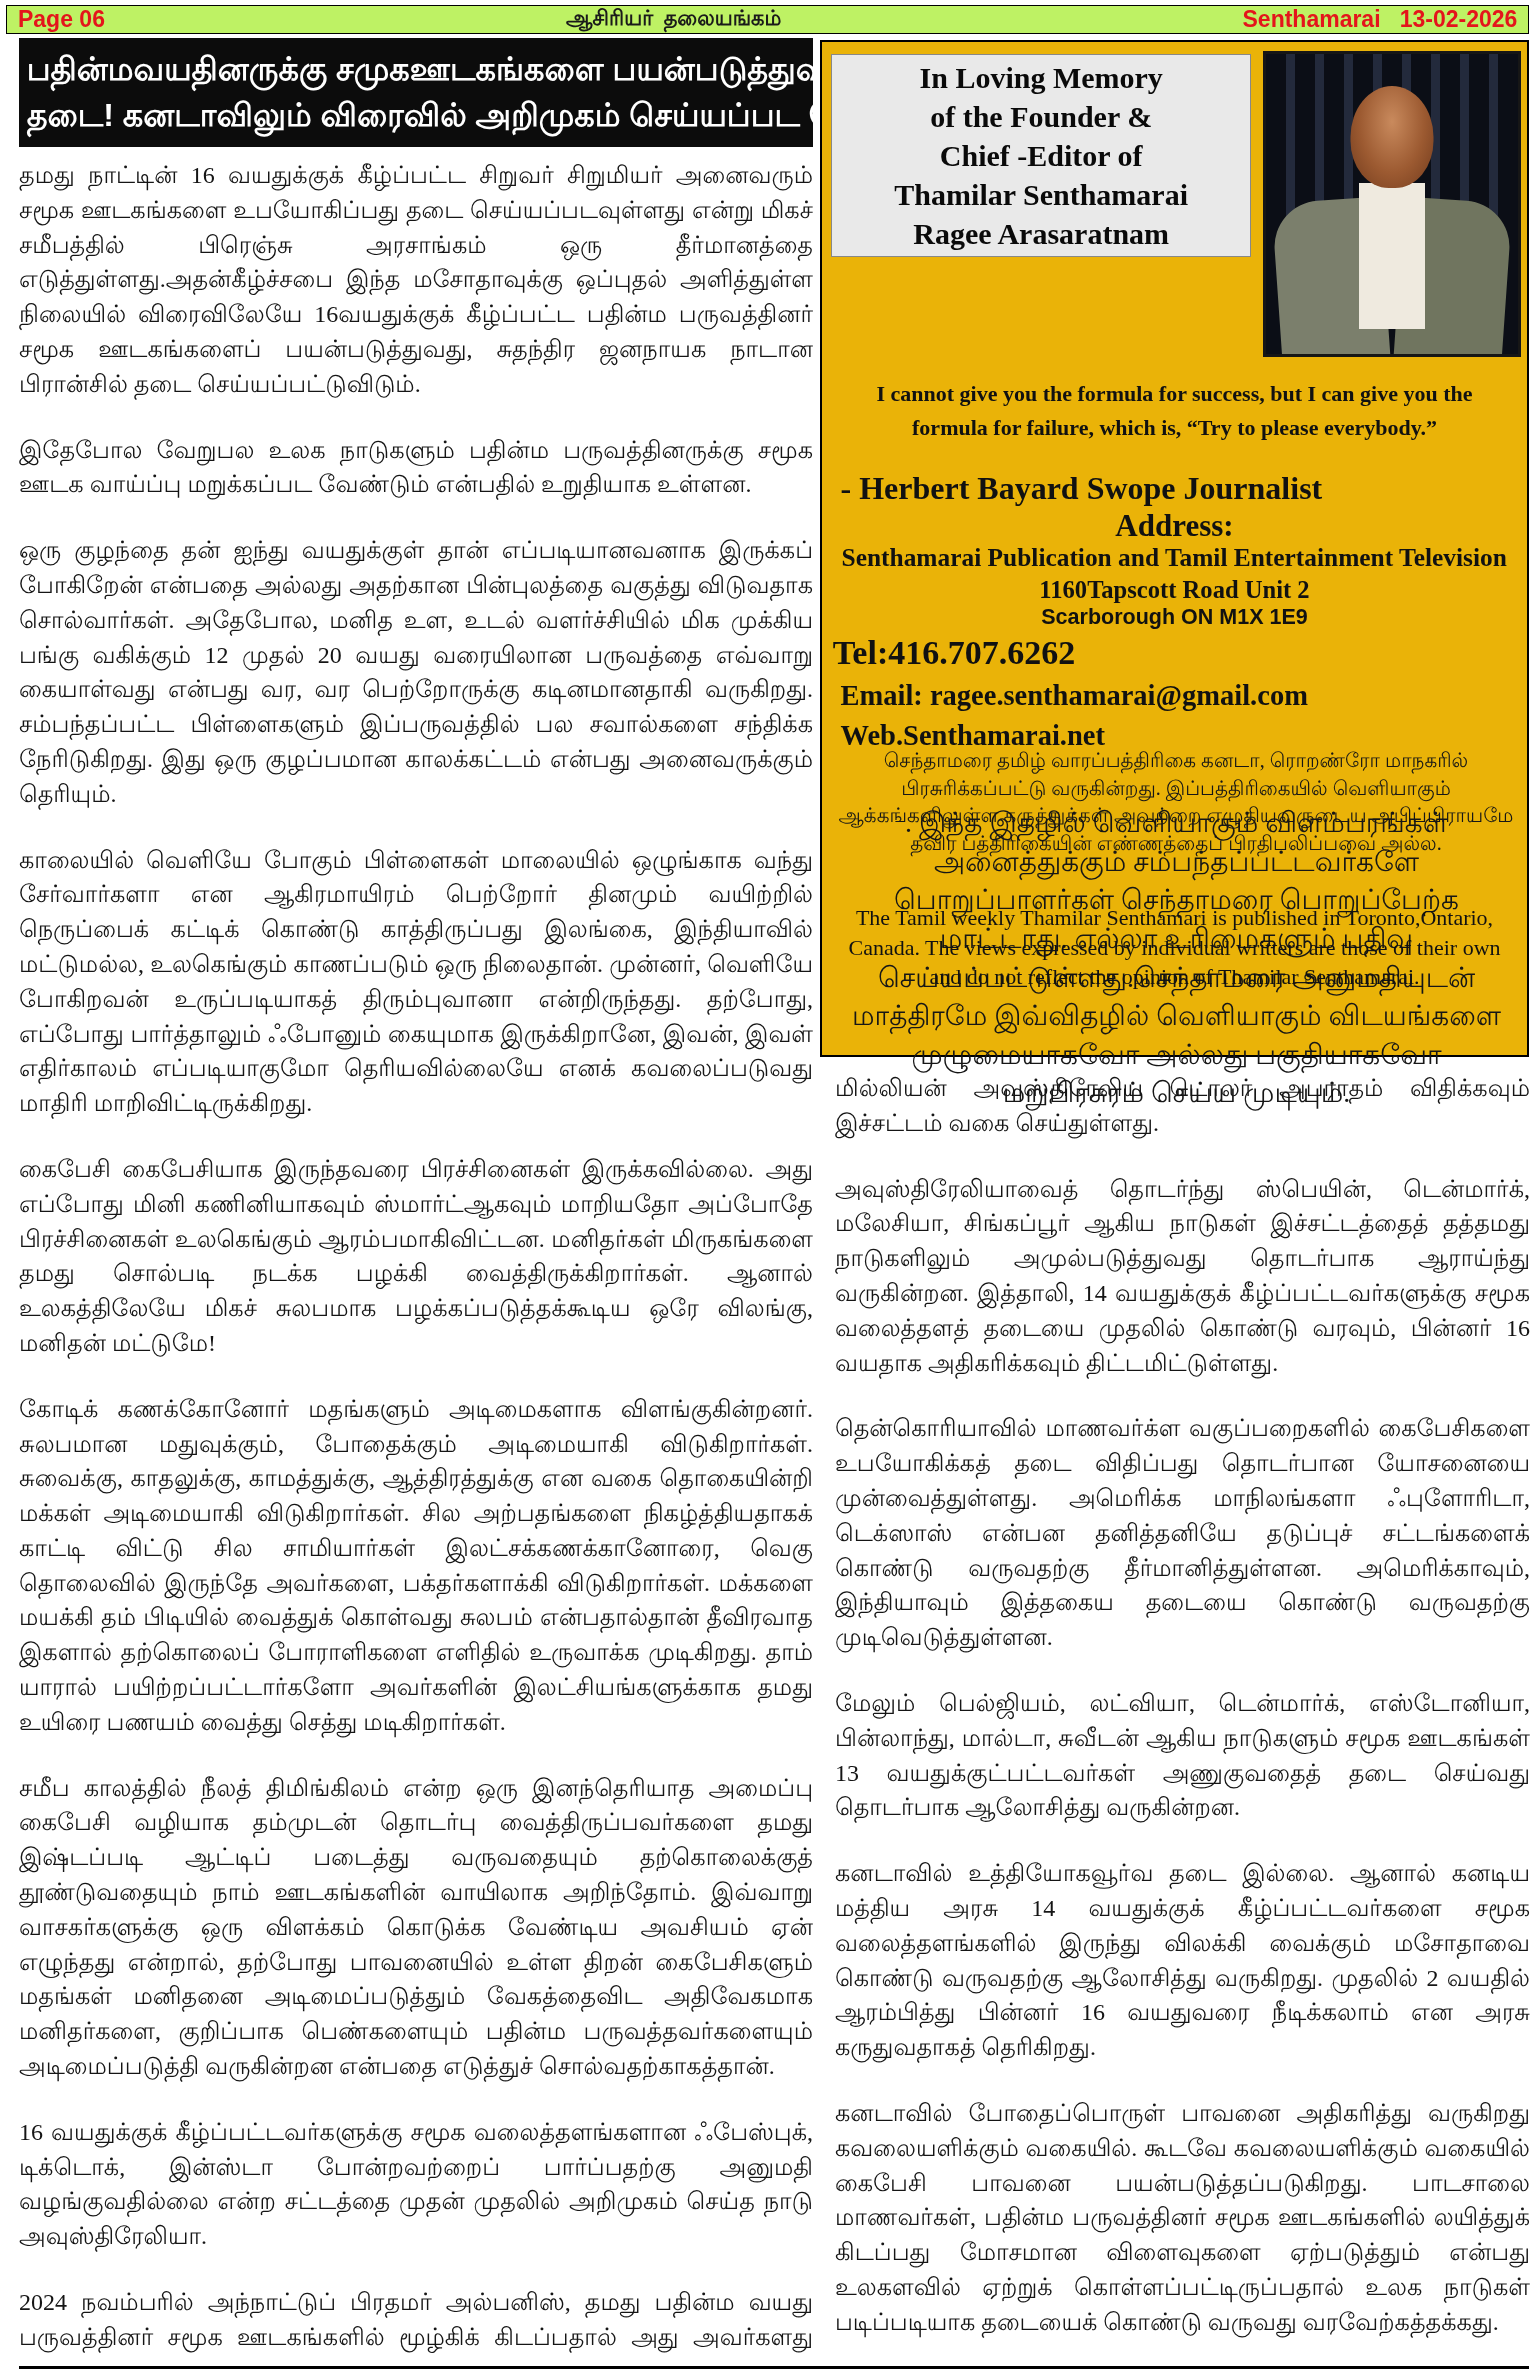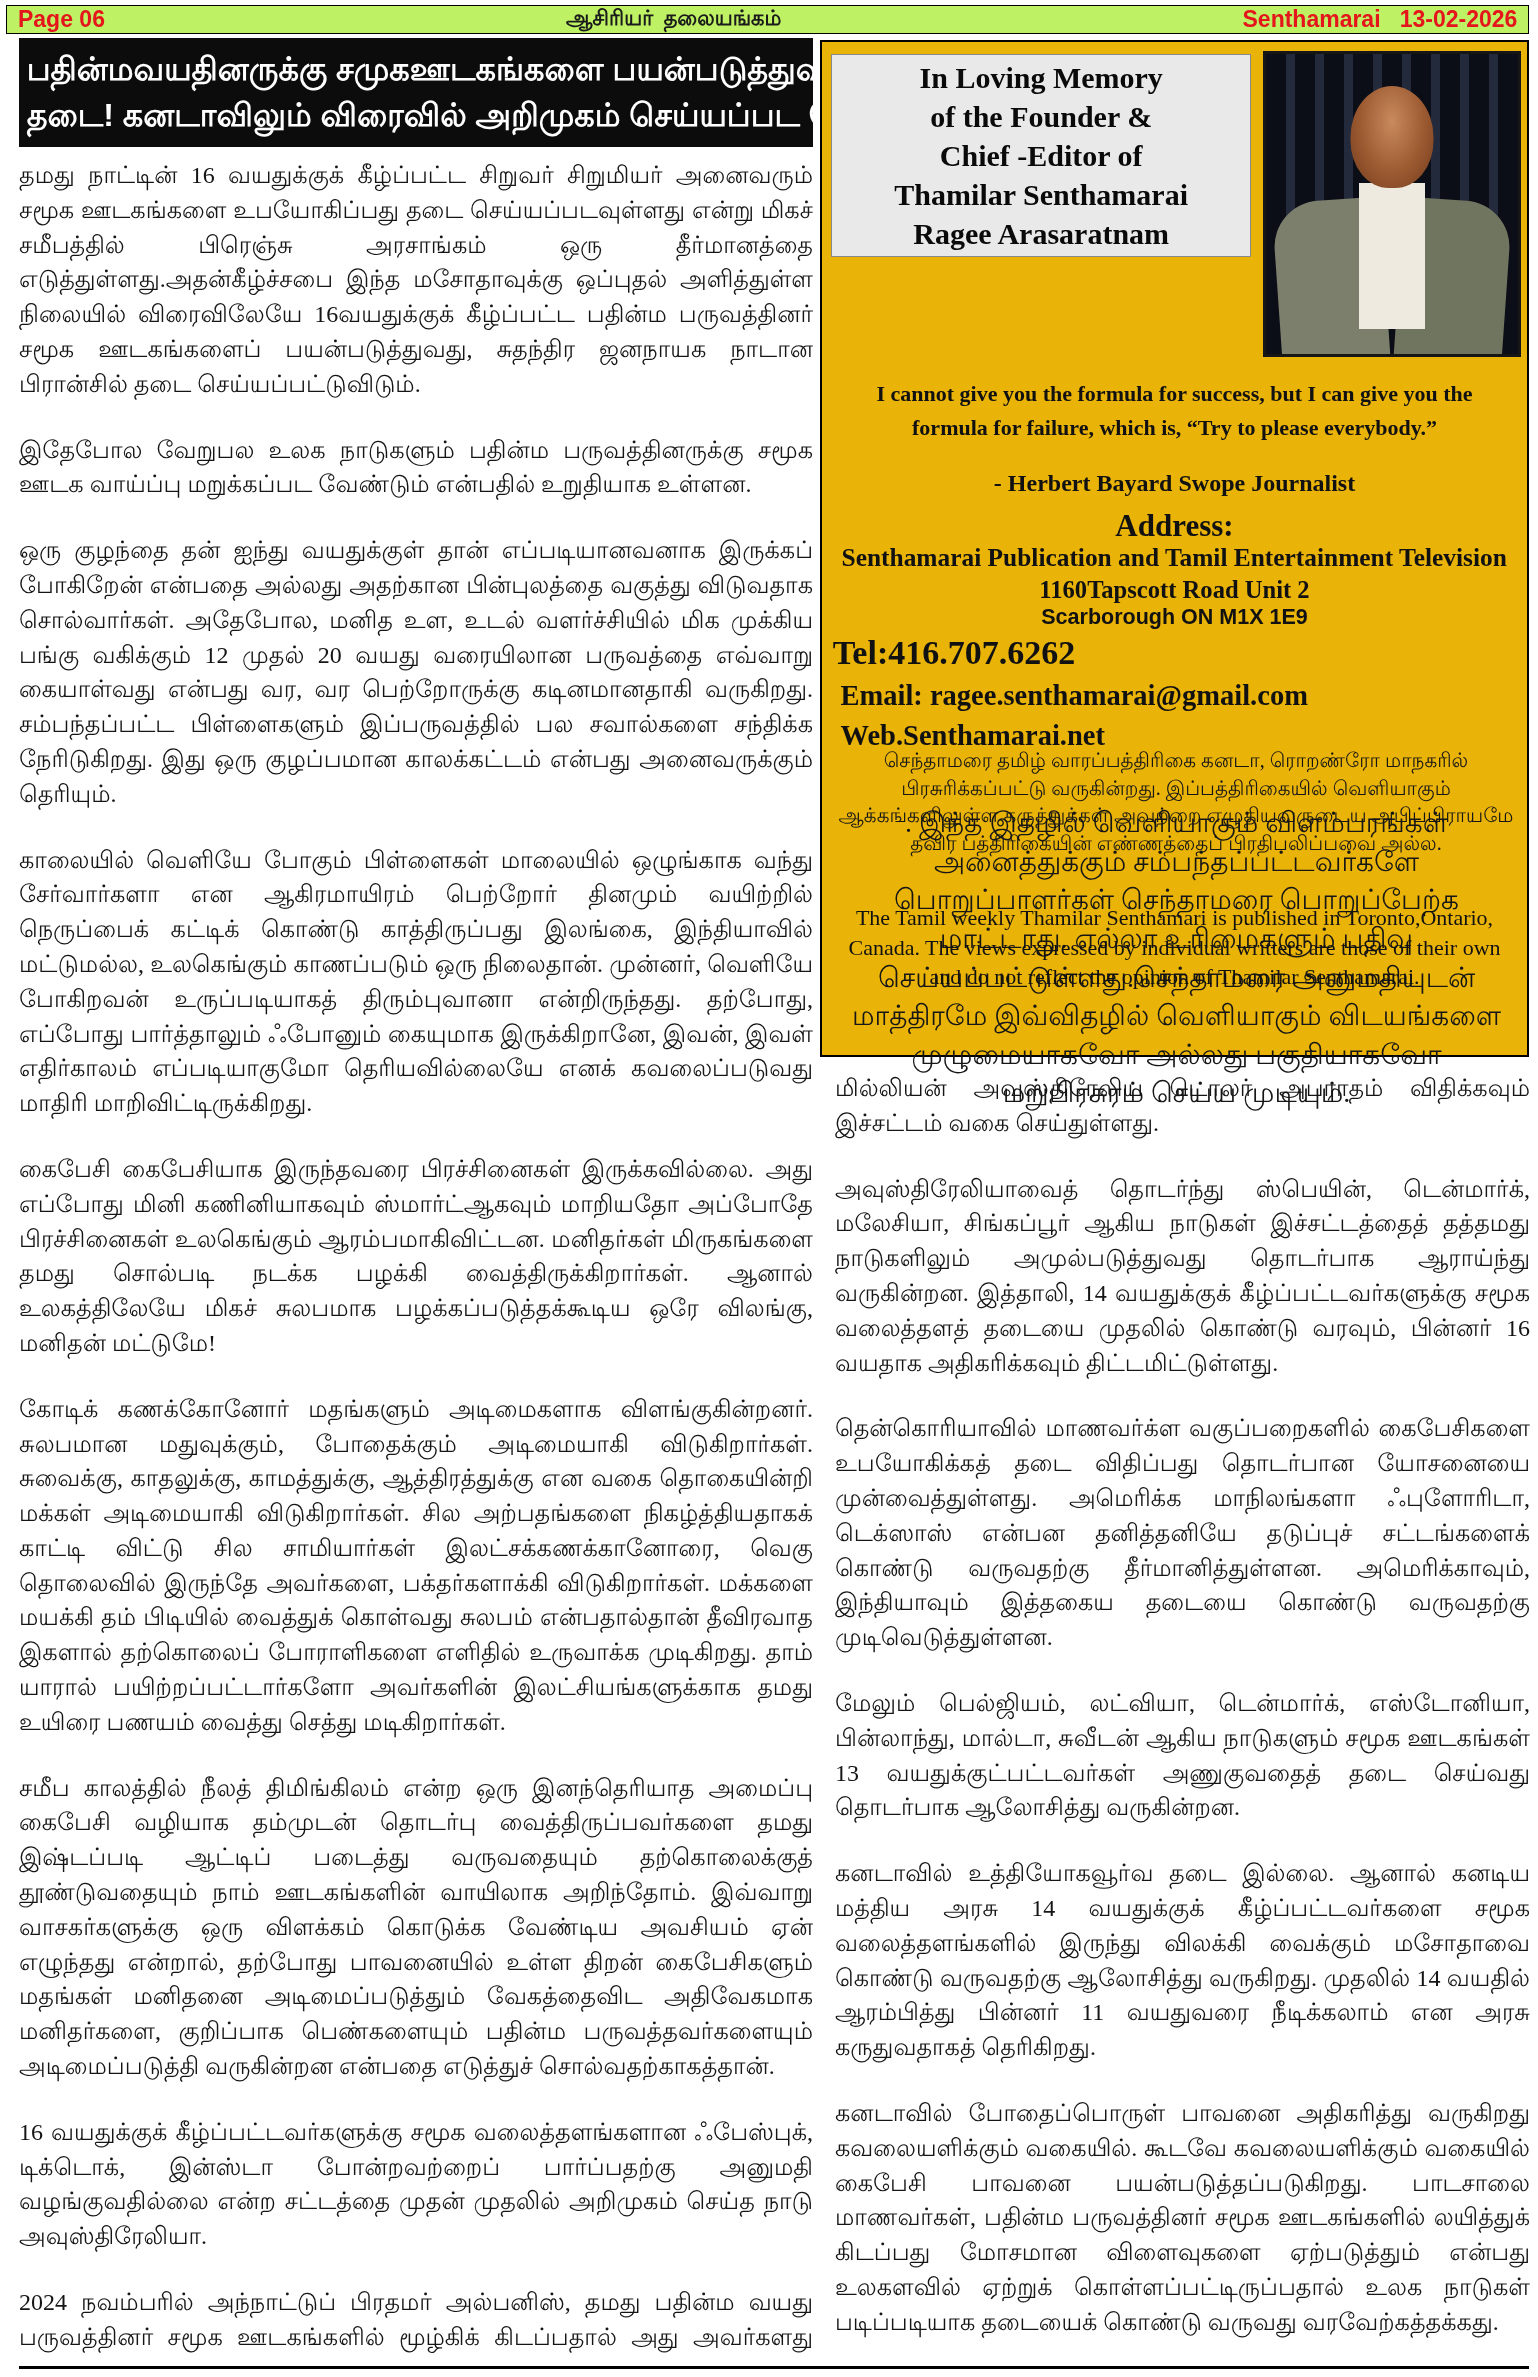--- a/index.html
+++ b/index.html
@@ -79,22 +79,22 @@
   .editor-block{
     position:absolute;left:12.3px;top:231px;width:419px;
     font-family:"Liberation Sans",sans-serif;font-weight:bold;
     font-size:25.4px;line-height:1.45;color:#000;
   }
   .quote-text{
     position:absolute;left:18.5px;top:335px;width:668px;text-align:center;
     font-family:"Liberation Serif",serif;font-weight:600;font-size:22px;line-height:1.55;
   }
   .quote-attribution{
-    position:absolute;left:18.5px;top:428px;width:668px;text-align:center;
-    font-family:"Liberation Serif",serif;font-weight:bold;font-size:24px;
+    position:absolute;left:18.5px;top:428px;width:668px;
+    font-family:"Liberation Serif",serif;font-weight:bold;font-size:32px;
   }
   .address-heading{
     position:absolute;left:18.5px;top:466px;width:668px;text-align:center;
     font-family:"Liberation Serif",serif;font-weight:bold;font-size:31px;
   }
   .address-org{
     position:absolute;left:6.2px;top:501px;width:692px;text-align:center;
     font-family:"Liberation Serif",serif;font-weight:600;font-size:25.4px;white-space:nowrap;
   }
   .address-line1{
@@ -201,19 +201,19 @@
   <div class="tamil-disclaimer-2">. இந்த இதழில் வெளியாகும் விளம்பரங்கள் அனைத்துக்கும் சம்பந்தப்பட்டவர்களே பொறுப்பாளர்கள் செந்தாமரை பொறுப்பேற்க மாட்டாது. எல்லா உரிமைகளும் பதிவு செய்யப்பட்டுள்ளது.செந்தாமரை அனுமதியுடன் மாத்திரமே இவ்விதழில் வெளியாகும் விடயங்களை முழுமையாகவோ அல்லது பகுதியாகவோ மறுபிரசுரம் செய்ய முடியும்.</div>
 
   <div class="english-disclaimer-1">The Tamil weekly Thamilar Senthamari is published in Toronto,Ontario, Canada.  The views expressed by individual writters are those of their own and do not reflect the opinion of Thamilar Senthamarai.</div>
 </div>
 
 <div class="right-column tamil-body">
   <p>மில்லியன் அவுஸ்திரேலிய டொலர் அபராதம் விதிக்கவும் இச்சட்டம் வகை செய்துள்ளது.</p>
   <p>அவுஸ்திரேலியாவைத் தொடர்ந்து ஸ்பெயின், டென்மார்க், மலேசியா, சிங்கப்பூர் ஆகிய நாடுகள் இச்சட்டத்தைத் தத்தமது நாடுகளிலும் அமுல்படுத்துவது தொடர்பாக ஆராய்ந்து வருகின்றன. இத்தாலி, 14 வயதுக்குக் கீழ்ப்பட்டவர்களுக்கு சமூக வலைத்தளத் தடையை முதலில் கொண்டு வரவும், பின்னர் 16 வயதாக அதிகரிக்கவும் திட்டமிட்டுள்ளது.</p>
   <p>தென்கொரியாவில் மாணவர்க்ள வகுப்பறைகளில் கைபேசிகளை உபயோகிக்கத் தடை விதிப்பது தொடர்பான யோசனையை முன்வைத்துள்ளது. அமெரிக்க மாநிலங்களா ஃபுளோரிடா, டெக்ஸாஸ் என்பன தனித்தனியே தடுப்புச் சட்டங்களைக் கொண்டு வருவதற்கு தீர்மானித்துள்ளன. அமெரிக்காவும், இந்தியாவும் இத்தகைய தடையை கொண்டு வருவதற்கு முடிவெடுத்துள்ளன.</p>
   <p>மேலும் பெல்ஜியம், லட்வியா, டென்மார்க், எஸ்டோனியா, பின்லாந்து, மால்டா, சுவீடன் ஆகிய நாடுகளும் சமூக ஊடகங்கள் 13 வயதுக்குட்பட்டவர்கள் அணுகுவதைத் தடை செய்வது தொடர்பாக ஆலோசித்து வருகின்றன.</p>
-  <p>கனடாவில் உத்தியோகவூர்வ தடை இல்லை. ஆனால் கனடிய மத்திய அரசு 14 வயதுக்குக் கீழ்ப்பட்டவர்களை சமூக வலைத்தளங்களில் இருந்து விலக்கி வைக்கும் மசோதாவை கொண்டு வருவதற்கு ஆலோசித்து வருகிறது. முதலில் 14 வயதில் ஆரம்பித்து பின்னர் 11 வயதுவரை நீடிக்கலாம் என அரசு கருதுவதாகத் தெரிகிறது.</p>
+  <p>கனடாவில் உத்தியோகவூர்வ தடை இல்லை. ஆனால் கனடிய மத்திய அரசு 14 வயதுக்குக் கீழ்ப்பட்டவர்களை சமூக வலைத்தளங்களில் இருந்து விலக்கி வைக்கும் மசோதாவை கொண்டு வருவதற்கு ஆலோசித்து வருகிறது. முதலில் 2 வயதில் ஆரம்பித்து பின்னர் 16 வயதுவரை நீடிக்கலாம் என அரசு கருதுவதாகத் தெரிகிறது.</p>
   <p>கனடாவில் போதைப்பொருள் பாவனை அதிகரித்து வருகிறது கவலையளிக்கும் வகையில். கூடவே கவலையளிக்கும் வகையில் கைபேசி பாவனை பயன்படுத்தப்படுகிறது. பாடசாலை மாணவர்கள், பதின்ம பருவத்தினர் சமூக ஊடகங்களில் லயித்துக் கிடப்பது மோசமான விளைவுகளை ஏற்படுத்தும் என்பது உலகளவில் ஏற்றுக் கொள்ளப்பட்டிருப்பதால் உலக நாடுகள் படிப்படியாக தடையைக் கொண்டு வருவது வரவேற்கத்தக்கது.</p>
   <p>கனடாவின் சட்டம் கடுமையாக இருக்க வேண்டும். பெற்றோர் அனுமதியுடன் பயன்படுத்தலாம் என்பதான சலுகைகள் இன்றி சட்டம் உருவாக்கப்பட வேண்டும் என்பது எமது எதிர்பார்ப்பு.</p>
 </div>
 
 <div class="bottom-rule"></div>
 
 
 </body></html>

